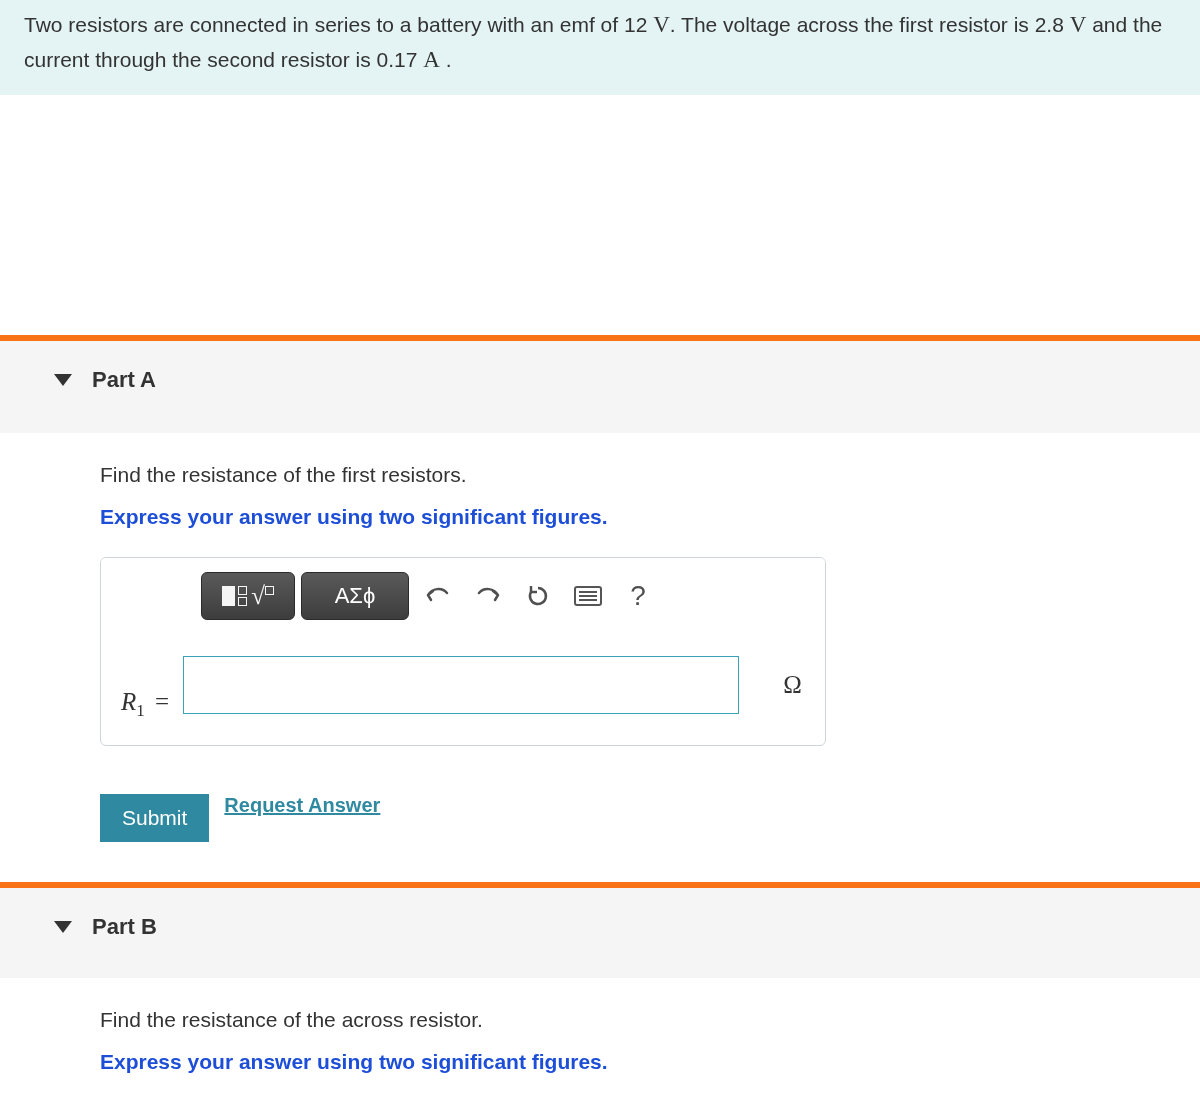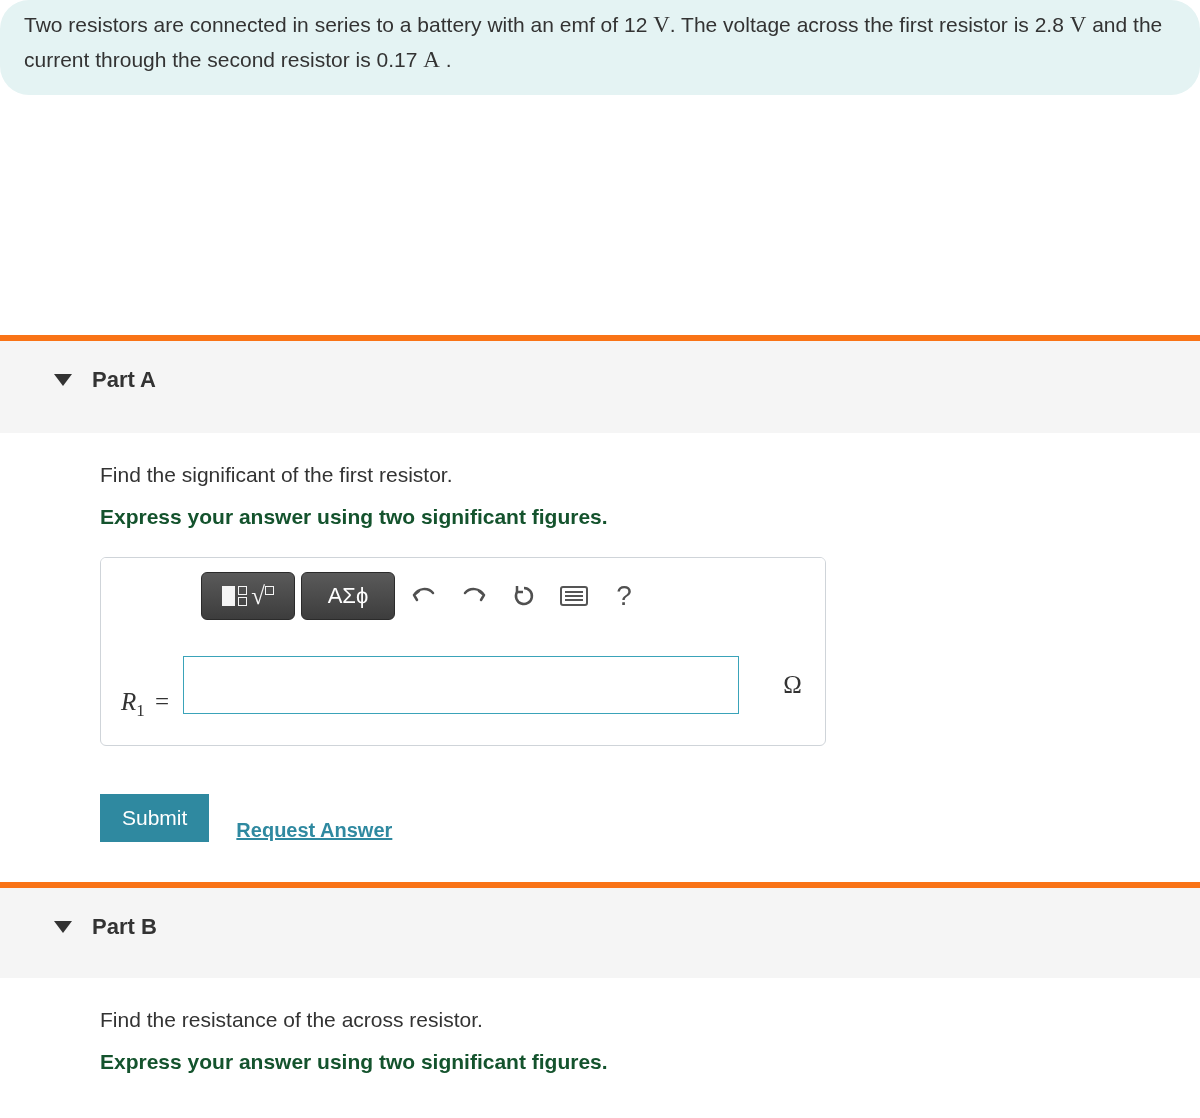--- a/index.html
+++ b/index.html
@@ -12,21 +12,20 @@
       color: #333;
       background: #fff;
       width: 1200px;
     }
     .problem-statement {
       background: #e4f3f3;
       padding: 8px 24px 18px 24px;
       color: #333;
       font-size: 21px;
       line-height: 1.5;
-      border-radius: 29px;
     }
     .problem-statement .rm {
       font-family: 'Times New Roman', serif;
       font-size: 23px;
     }
     .spacer {
       height: 240px;
       background: #fff;
     }
     .part-header {
@@ -52,21 +51,21 @@
       background: #fff;
     }
     .instruction {
       font-size: 21px;
       color: #333;
       margin-bottom: 18px;
     }
     .bold-instruction {
       font-weight: bold;
       font-size: 21px;
-      color: #14532d;
+      color: #1d4ed8;
       margin-bottom: 28px;
     }
     .answer-box {
       border: 1px solid #cfd4d9;
       border-radius: 6px;
       width: 726px;
       padding: 0;
       margin-bottom: 20px;
       overflow: hidden;
     }
@@ -86,21 +85,21 @@
       cursor: pointer;
     }
     .tool-dark {
       background: linear-gradient(#5a5a5a, #3d3d3d);
       color: #fff;
       width: 94px;
       border: 1px solid #2b2b2b;
       margin-right: 2px;
     }
     .tool-dark.symbols {
-      width: 94px;
+      width: 108px;
       font-size: 22px;
     }
     .tool-plain {
       background: transparent;
       color: #505050;
       width: 46px;
       font-size: 26px;
       border: none;
     }
     .tool-plain.help {
@@ -164,22 +163,22 @@
     }
     .unit-label {
       font-family: 'Times New Roman', serif;
       font-size: 25px;
       color: #333;
       margin-left: 30px;
     }
     .action-row {
       padding: 8px 0 28px 100px;
       display: flex;
-      align-items: flex-end;
-      gap: 27px;
+      align-items: flex-start;
+      gap: 15px;
     }
     .submit-btn {
       background: #2f89a0;
       color: #fff;
       font-size: 21px;
       border: none;
       padding: 12px 22px;
       cursor: pointer;
     }
     .request-link {
@@ -216,21 +215,21 @@
 </div>
 
 <div class="spacer"></div>
 
 <div class="part-header">
   <span class="caret"></span>
   <span>Part A</span>
 </div>
 
 <div class="part-body">
-  <div class="instruction">Find the significant of the first resistor.</div>
+  <div class="instruction">Find the resistance of the first resistors.</div>
   <div class="bold-instruction">Express your answer using two significant figures.</div>
 
   <div class="answer-box">
     <div class="toolbar">
       <div class="tool-btn tool-dark">
         <span class="template-icon">
           <span class="main-rect"></span>
           <span class="col">
             <span class="small-rect"></span>
             <span class="small-rect"></span>

